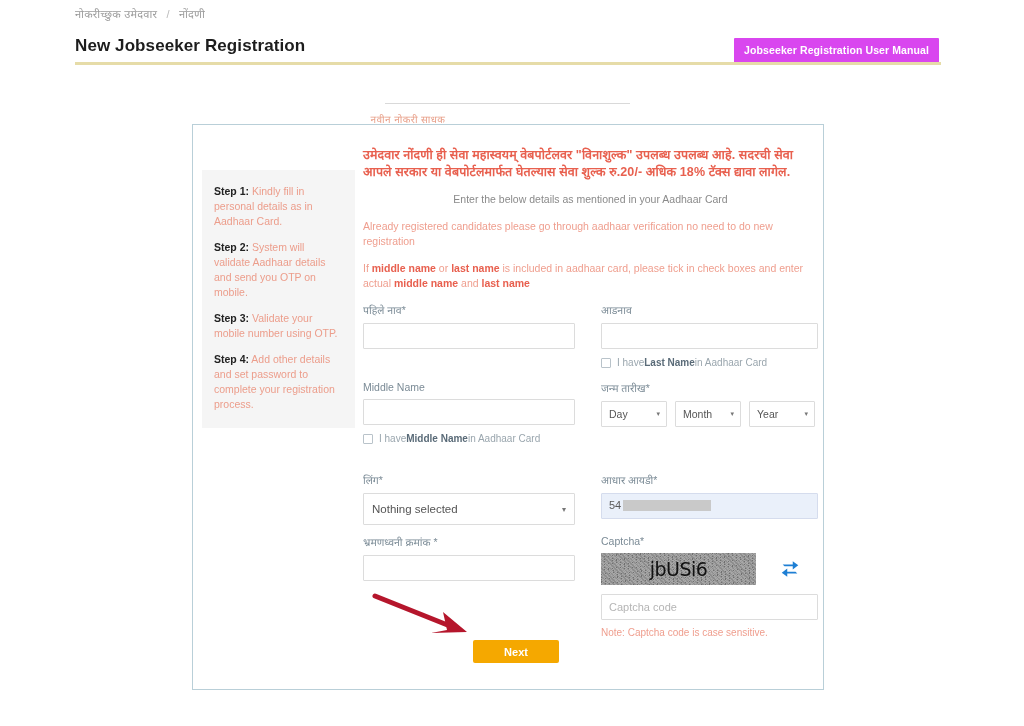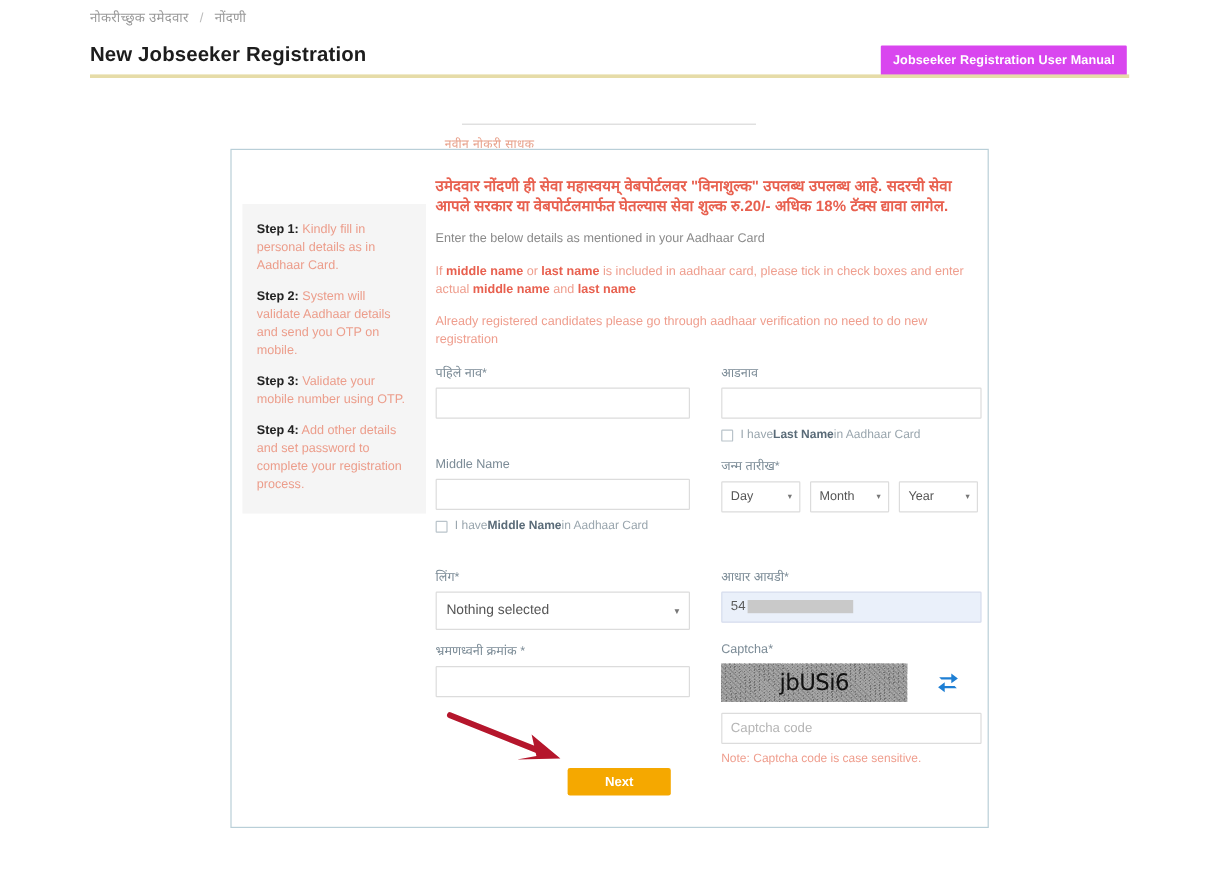--- a/index.html
+++ b/index.html
@@ -89,20 +89,21 @@
   .notice-red {
     font-size: 12.5px; line-height: 17px;
     color: #e8604f; font-weight: bold;
     margin: 0 0 12px 0;
     letter-spacing: .1px;
   }
 
   .info-gray {
     font-size: 10.5px; color: #8a8a8a;
     margin: 0 0 14px 0;
+    text-align: center;
   }
   .info-salmon {
     font-size: 10.5px; line-height: 15px;
     color: #ef9e8e;
     margin: 0 0 12px 0;
   }
   .info-salmon b { color: #e8604f; font-weight: bold; }
 
   
   .row { position: relative; width: 455px; }
@@ -259,25 +260,25 @@
       <b>Step 4:</b><span> Add other details and set password to complete your registration process.</span>
     </div>
   </div>
 
   <div class="form-area">
 
     <p class="notice-red">उमेदवार नोंदणी ही सेवा महास्वयम् वेबपोर्टलवर "विनाशुल्क" उपलब्ध उपलब्ध आहे. सदरची सेवा आपले सरकार या वेबपोर्टलमार्फत घेतल्यास सेवा शुल्क रु.20/- अधिक 18% टॅक्स द्यावा लागेल.</p>
 
     <p class="info-gray">Enter the below details as mentioned in your Aadhaar Card</p>
 
+    <p class="info-salmon">Already registered candidates please go through aadhaar verification no need to do new registration</p>
+
     <p class="info-salmon">
       <span>If </span><b>middle name</b><span> or </span><b>last name</b><span> is included in aadhaar card, please tick in check boxes and enter actual </span><b>middle name</b><span> and </span><b>last name</b>
     </p>
-
-    <p class="info-salmon">Already registered candidates please go through aadhaar verification no need to do new registration</p>
 
     <div class="row" style="height:78px;">
       <div class="col-l">
         <label class="fld-label">पहिले नाव*</label>
         <input class="txt-input" type="text" value="" style="">
       </div>
       <div class="col-r">
         <label class="fld-label">आडनाव</label>
         <input class="txt-input" type="text" value="" style="">
         <div class="chk-line">

